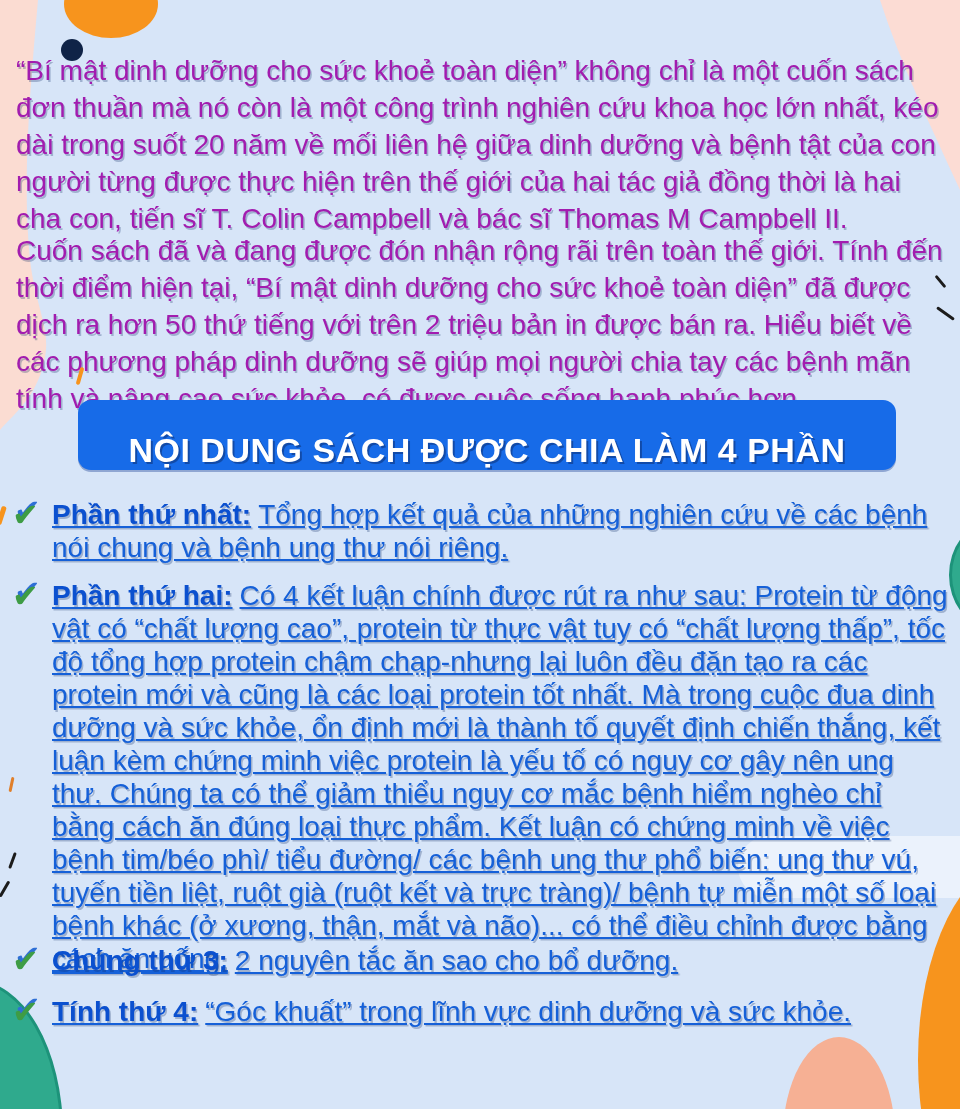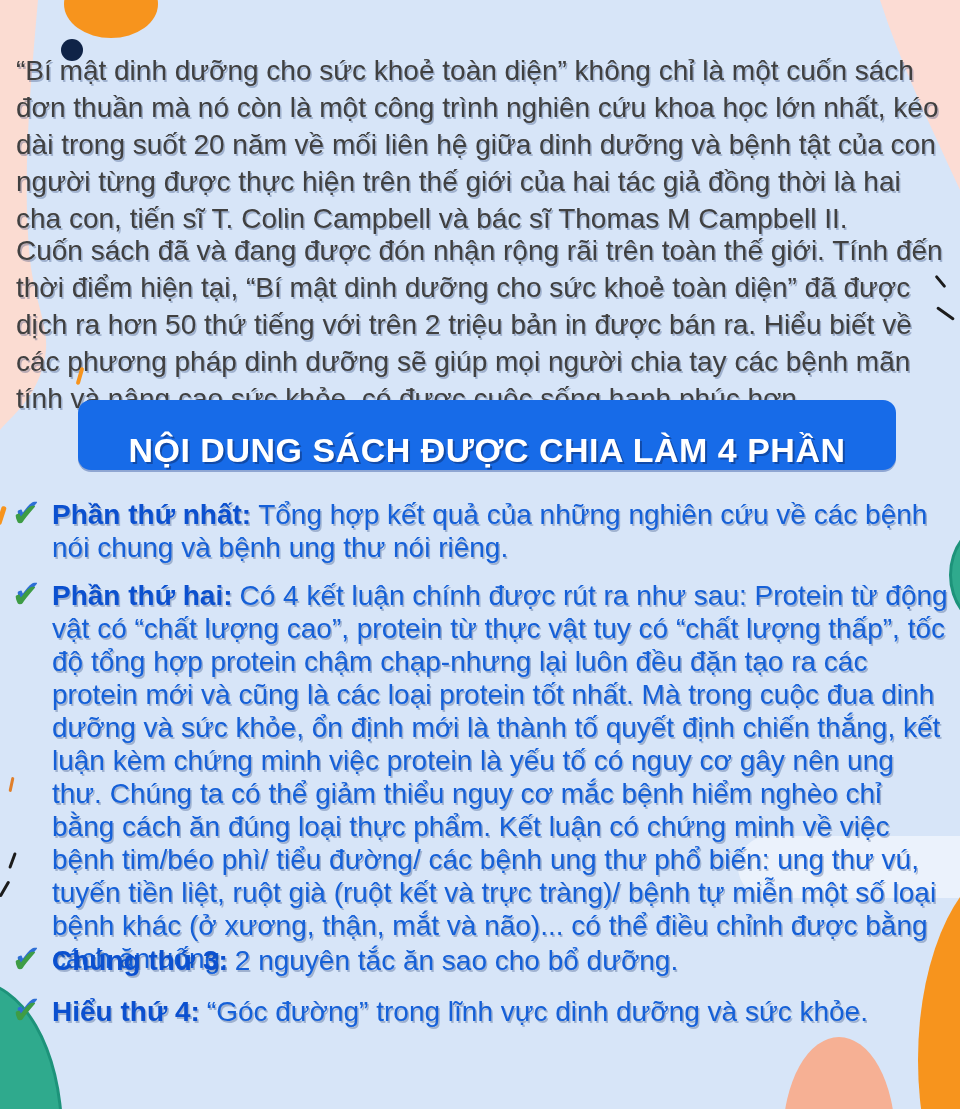--- a/index.html
+++ b/index.html
@@ -26,21 +26,21 @@
   .m-orange{background:#f7941d;}
   .m-black{background:#1c1c1c;}
   .mk1{left:78px;top:367px;width:4px;height:18px;transform:rotate(16deg);}
   .mk2{left:-1px;top:506px;width:5px;height:19px;transform:rotate(18deg);}
   .mk3{left:10px;top:777px;width:3px;height:15px;transform:rotate(12deg);background:#e07f2a;}
   .mk4{left:939px;top:274px;width:3px;height:15px;transform:rotate(-40deg);}
   .mk5{left:944px;top:303px;width:3px;height:21px;transform:rotate(-55deg);}
   .mk6{left:11px;top:852px;width:3px;height:17px;transform:rotate(20deg);}
   .mk7{left:3px;top:880px;width:3px;height:18px;transform:rotate(30deg);}
   
-  .txt{position:absolute;z-index:3;color:#404040;
+  .txt{position:absolute;z-index:3;color:#a21caf;
        text-shadow:1.5px 1.5px 0 rgba(13,43,100,0.28);}
   .para{left:16px;width:936px;font-size:28px;line-height:37px;}
   .p1{top:24px;}
   .p2{top:192px;margin-top:40px;}
   .banner{
     position:absolute;z-index:3;
     left:78px;top:400px;width:818px;height:70px;
     background:#176be8;border-radius:13px;
     display:flex;align-items:flex-end;justify-content:center;
     box-shadow:0 2px 0 rgba(10,50,140,0.35);
@@ -48,21 +48,21 @@
   .banner-title{
     color:#ffffff;font-size:34px;font-weight:bold;letter-spacing:0.5px;
     text-shadow:2px 2px 0 rgba(10,35,90,0.45);
   }
   .bullet{position:absolute;z-index:3;left:10px;width:942px;display:flex;}
   .b1{top:498px;} .b2{top:579px;} .b3{top:944px;} .b4{top:995px;}
   .check{flex:0 0 42px;position:relative;height:42px;font-weight:bold;font-size:32px;}
   .check .c-blue{position:absolute;left:4px;top:-6px;color:#2e6fd6;}
   .check .c-green{position:absolute;left:2px;top:-2px;color:#3e9c45;}
   .b-text{flex:1;font-size:28px;line-height:33px;color:#1560d8;
-          text-shadow:1.5px 1.5px 0 rgba(13,43,100,0.28);padding-right:4px;}
+          text-shadow:1.5px 1.5px 0 rgba(13,43,100,0.28);padding-right:4px;text-decoration:underline;}
   .b-label{font-weight:bold;color:#0b50cf;margin-right:7px;}
 </style>
 </head>
 <body>
 
 <div class="canvas">
 
   <svg class="shape pink-tl" width="60" height="440" viewBox="0 0 60 440">
     <path d="M0,0 L38,0 C30,90 22,180 30,260 C36,310 52,330 44,362 C36,398 12,416 0,430 Z" fill="#fbdcd2"></path>
   </svg>
@@ -121,17 +121,17 @@
       <span class="b-label">Chúng thứ 3:</span><span>2 nguyên tắc ăn sao cho bổ dưỡng.</span>
     </span>
   </div>
 
   <div class="bullet b4">
     <span class="check">
       <span class="c-blue">✔</span>
       <span class="c-green">✔</span>
     </span>
     <span class="b-text">
-      <span class="b-label">Hiểu thứ 4:</span><span>“Góc đường” trong lĩnh vực dinh dưỡng và sức khỏe.</span>
+      <span class="b-label">Tính thứ 4:</span><span>“Góc khuất” trong lĩnh vực dinh dưỡng và sức khỏe.</span>
     </span>
   </div>
 
 </div>
 
 </body></html>

